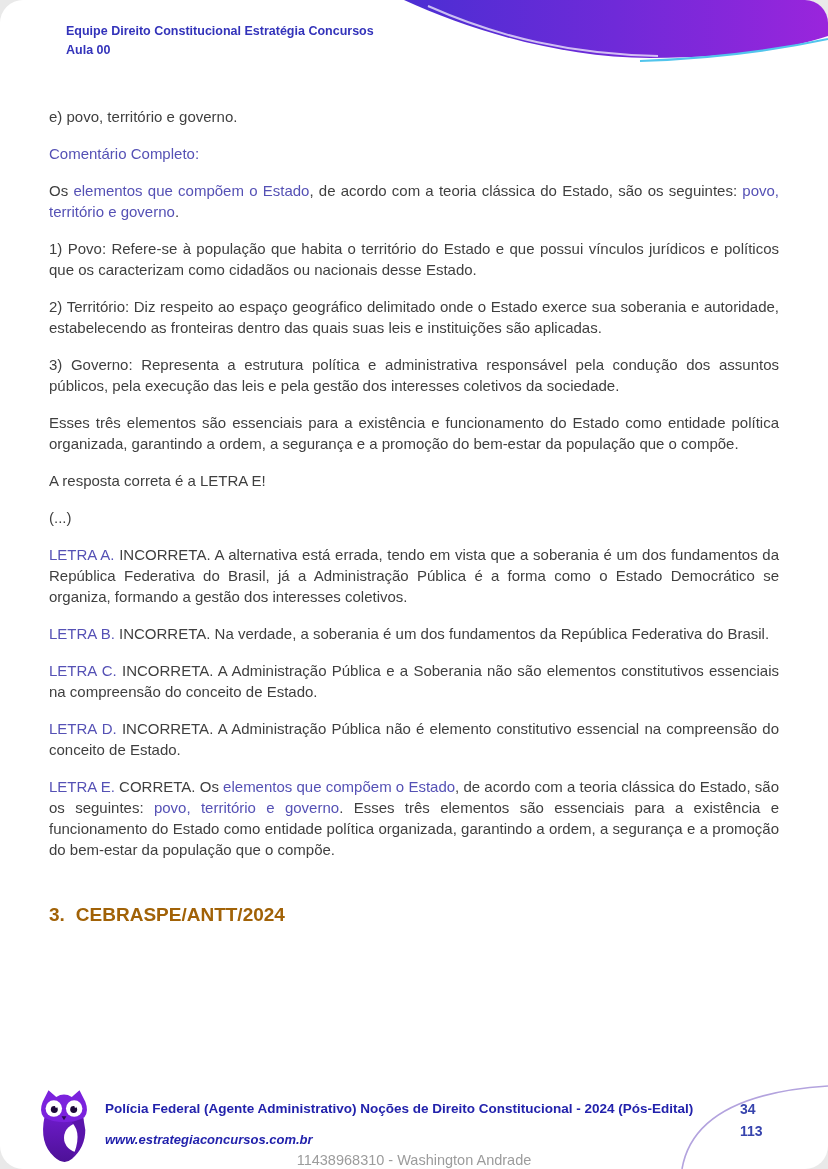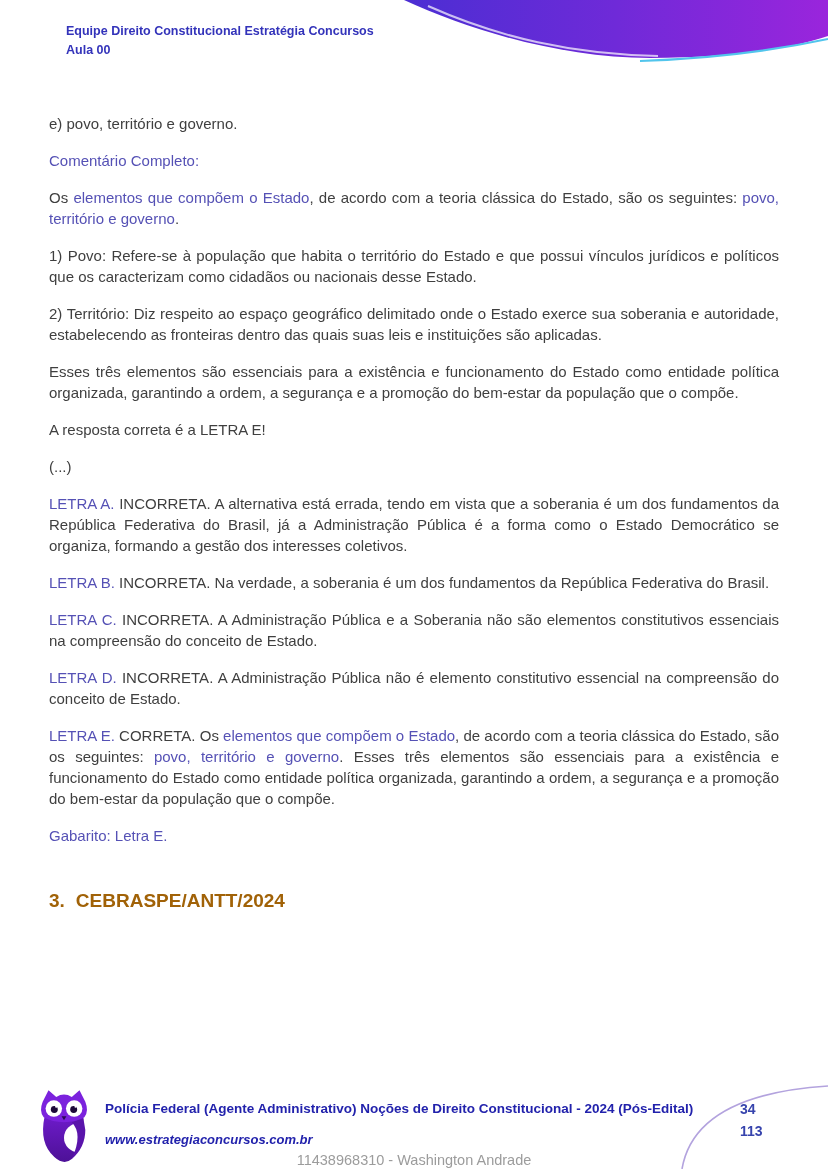--- a/index.html
+++ b/index.html
@@ -1,25 +1,25 @@
 <!DOCTYPE html>
 <html><head>
 <meta charset="utf-8">
 <style>
   html,body{margin:0;padding:0;background:#e9e9e9;}
   .page{
     position:relative;width:828px;height:1169px;background:#ffffff;overflow:hidden;
-    font-family:"Liberation Sans",sans-serif;margin:0 auto;
+    font-family:"Liberation Sans",sans-serif;margin:0 auto;border-radius:23px;
   }
   
   .wave-svg{position:absolute;top:0;left:0;width:828px;height:84px;display:block;}
   .header-text{position:absolute;top:22px;left:66px;color:#3333ba;font-weight:bold;font-size:12.5px;line-height:19px;}
   
   .content{
-    position:absolute;top:113px;left:49px;width:730px;
+    position:absolute;top:106px;left:49px;width:730px;
     color:#3f3f3f;font-size:15px;line-height:21px;
   }
   .content p{margin:0 0 16px 0;text-align:justify;}
   .accent{color:#5551b5;}
   .question-heading{
     margin-top:44px;color:#a16207;font-size:19px;
   }
   .question-heading .qnum{display:inline-block;margin-right:11px;}
   
   .owl{position:absolute;left:33px;top:1087px;width:62px;height:80px;}
@@ -58,29 +58,29 @@
     <div>Equipe Direito Constitucional Estratégia Concursos</div>
     <div>Aula 00</div>
   </div>
 
   <main class="content" id="doc-body">
     <p><span>e) povo, território e governo.</span></p>
       <p><span class="accent">Comentário Completo:</span></p>
       <p><span>Os </span><span class="accent">elementos que compõem o Estado</span><span>, de acordo com a teoria clássica do Estado, são os seguintes: </span><span class="accent">povo, território e governo</span><span>.</span></p>
       <p><span>1) Povo: Refere-se à população que habita o território do Estado e que possui vínculos jurídicos e políticos que os caracterizam como cidadãos ou nacionais desse Estado.</span></p>
       <p><span>2) Território: Diz respeito ao espaço geográfico delimitado onde o Estado exerce sua soberania e autoridade, estabelecendo as fronteiras dentro das quais suas leis e instituições são aplicadas.</span></p>
+      <p><span>3) Governo: Representa a estrutura política e administrativa responsável pela condução dos assuntos públicos, pela execução das leis e pela gestão dos interesses coletivos da sociedade.</span></p>
       <p><span>Esses três elementos são essenciais para a existência e funcionamento do Estado como entidade política organizada, garantindo a ordem, a segurança e a promoção do bem-estar da população que o compõe.</span></p>
       <p><span>A resposta correta é a LETRA E!</span></p>
       <p><span>(...)</span></p>
       <p><span class="accent">LETRA A.</span><span> INCORRETA. A alternativa está errada, tendo em vista que a soberania é um dos fundamentos da República Federativa do Brasil, já a Administração Pública é a forma como o Estado Democrático se organiza, formando a gestão dos interesses coletivos.</span></p>
       <p><span class="accent">LETRA B.</span><span> INCORRETA. Na verdade, a soberania é um dos fundamentos da República Federativa do Brasil.</span></p>
       <p><span class="accent">LETRA C.</span><span> INCORRETA. A Administração Pública e a Soberania não são elementos constitutivos essenciais na compreensão do conceito de Estado.</span></p>
       <p><span class="accent">LETRA D.</span><span> INCORRETA. A Administração Pública não é elemento constitutivo essencial na compreensão do conceito de Estado.</span></p>
       <p><span class="accent">LETRA E.</span><span> CORRETA. Os </span><span class="accent">elementos que compõem o Estado</span><span>, de acordo com a teoria clássica do Estado, são os seguintes: </span><span class="accent">povo, território e governo</span><span>. Esses três elementos são essenciais para a existência e funcionamento do Estado como entidade política organizada, garantindo a ordem, a segurança e a promoção do bem-estar da população que o compõe.</span></p>
-      <p><span class="accent">Gabarito: Letra E.</span></p>
       <h3 class="question-heading" id="question-heading">
       <span class="qnum">3.</span><span>CEBRASPE/ANTT/2024</span>
     </h3>
   </main>
 
   <svg class="owl" viewBox="0 0 64 82">
     <defs>
       <linearGradient id="owlg" x1="0" y1="0" x2="0" y2="1">
         <stop offset="0" stop-color="#6d1bc9"></stop>
         <stop offset="1" stop-color="#4d1197"></stop>

